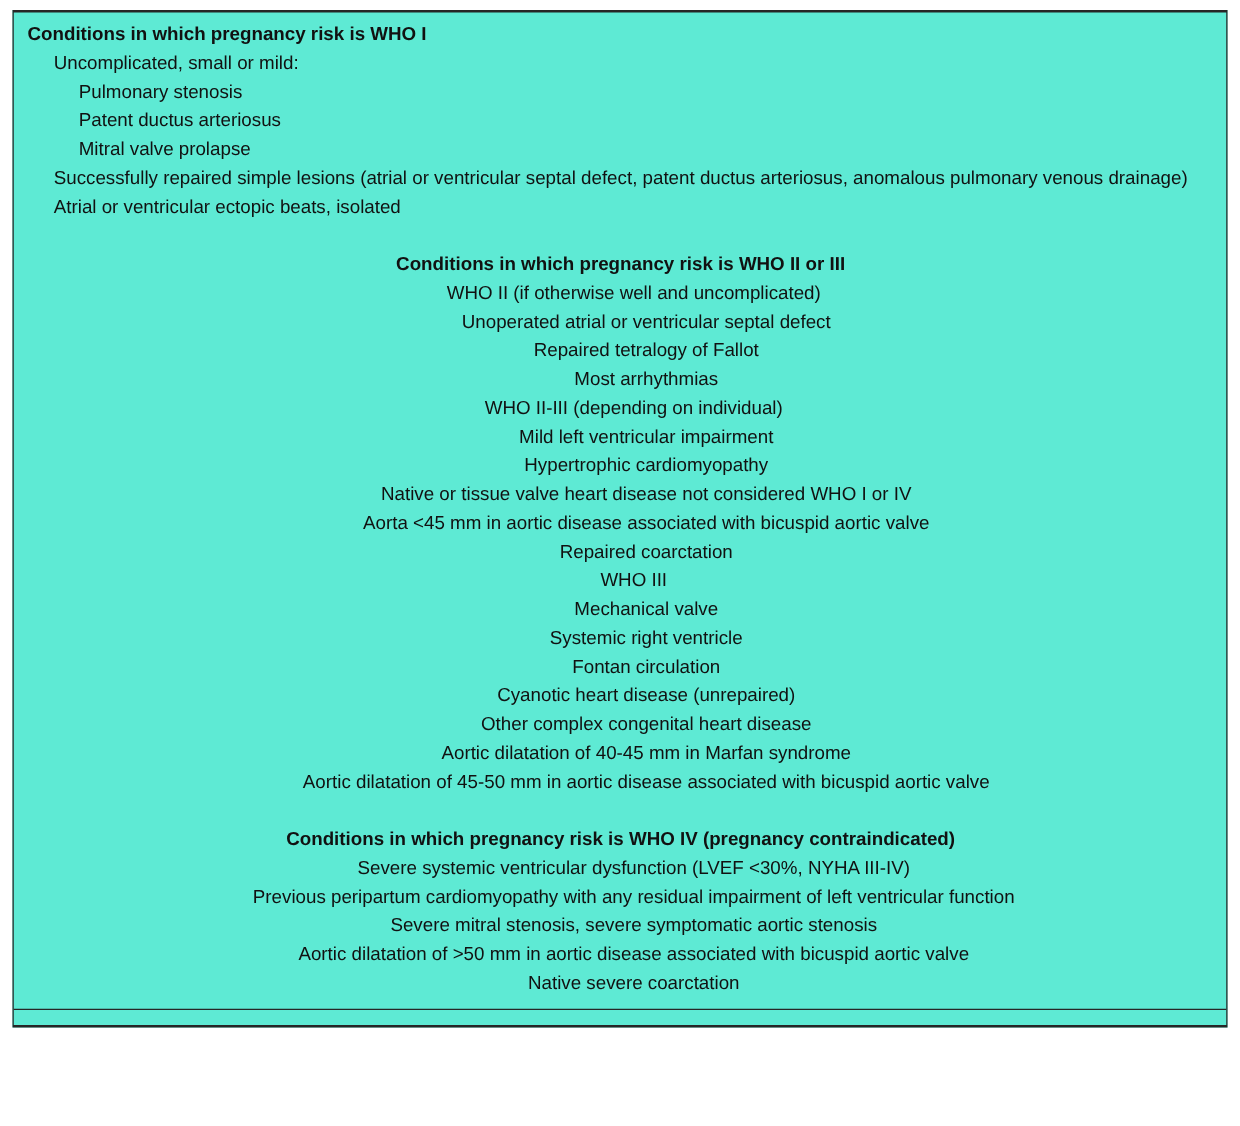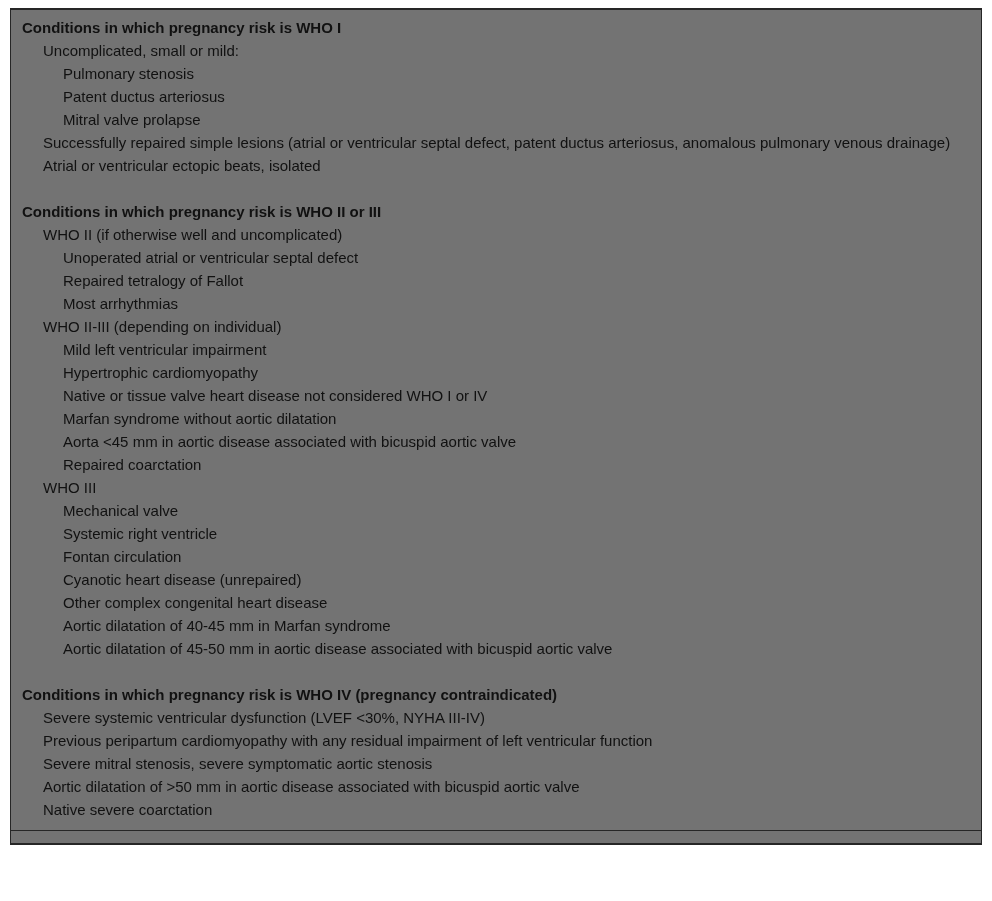--- a/index.html
+++ b/index.html
@@ -15,31 +15,32 @@
     box-sizing: border-box;
     background: #ffffff;
   }
   .table-frame {
     box-sizing: border-box;
     margin: 8px 10px 0 10px;
     width: 972px;
     border: 1px solid #262626;
     border-top-width: 2px;
     border-bottom-width: 2px;
-    background: #737373;
+    background: #5eead4;
     padding-bottom: 12px;
   }
   .table-content {
     padding: 6px 10px 5px 11px;
   }
   .section {
     margin: 0;
   }
   .section + .section {
     margin-top: 23px; 
+    text-align: center;
   }
   .heading {
     font-weight: bold;
     font-size: 15px;
     line-height: 23px;
   }
   .row {
     font-size: 15px;
     line-height: 23px;
     white-space: normal;
@@ -76,21 +77,20 @@
       <div class="section">
         <div class="heading">Conditions in which pregnancy risk is WHO II or III</div>
         <div class="row row-sub">WHO II (if otherwise well and uncomplicated)</div>
         <div class="row row-item">Unoperated atrial or ventricular septal defect</div>
         <div class="row row-item">Repaired tetralogy of Fallot</div>
         <div class="row row-item">Most arrhythmias</div>
         <div class="row row-sub">WHO II-III (depending on individual)</div>
         <div class="row row-item">Mild left ventricular impairment</div>
         <div class="row row-item">Hypertrophic cardiomyopathy</div>
         <div class="row row-item">Native or tissue valve heart disease not considered WHO I or IV</div>
-        <div class="row row-item">Marfan syndrome without aortic dilatation</div>
         <div class="row row-item">Aorta &lt;45 mm in aortic disease associated with bicuspid aortic valve</div>
         <div class="row row-item">Repaired coarctation</div>
         <div class="row row-sub">WHO III</div>
         <div class="row row-item">Mechanical valve</div>
         <div class="row row-item">Systemic right ventricle</div>
         <div class="row row-item">Fontan circulation</div>
         <div class="row row-item">Cyanotic heart disease (unrepaired)</div>
         <div class="row row-item">Other complex congenital heart disease</div>
         <div class="row row-item">Aortic dilatation of 40-45 mm in Marfan syndrome</div>
         <div class="row row-item">Aortic dilatation of 45-50 mm in aortic disease associated with bicuspid aortic valve</div>

